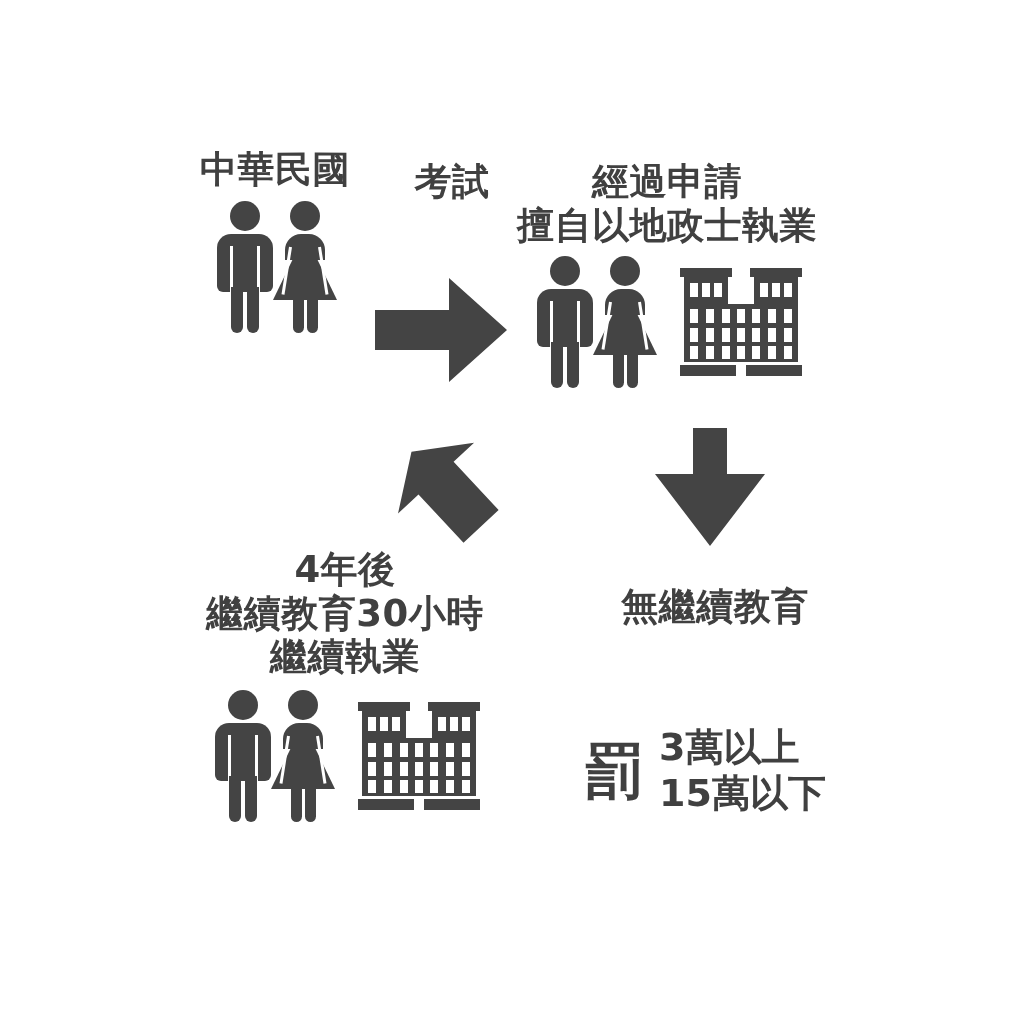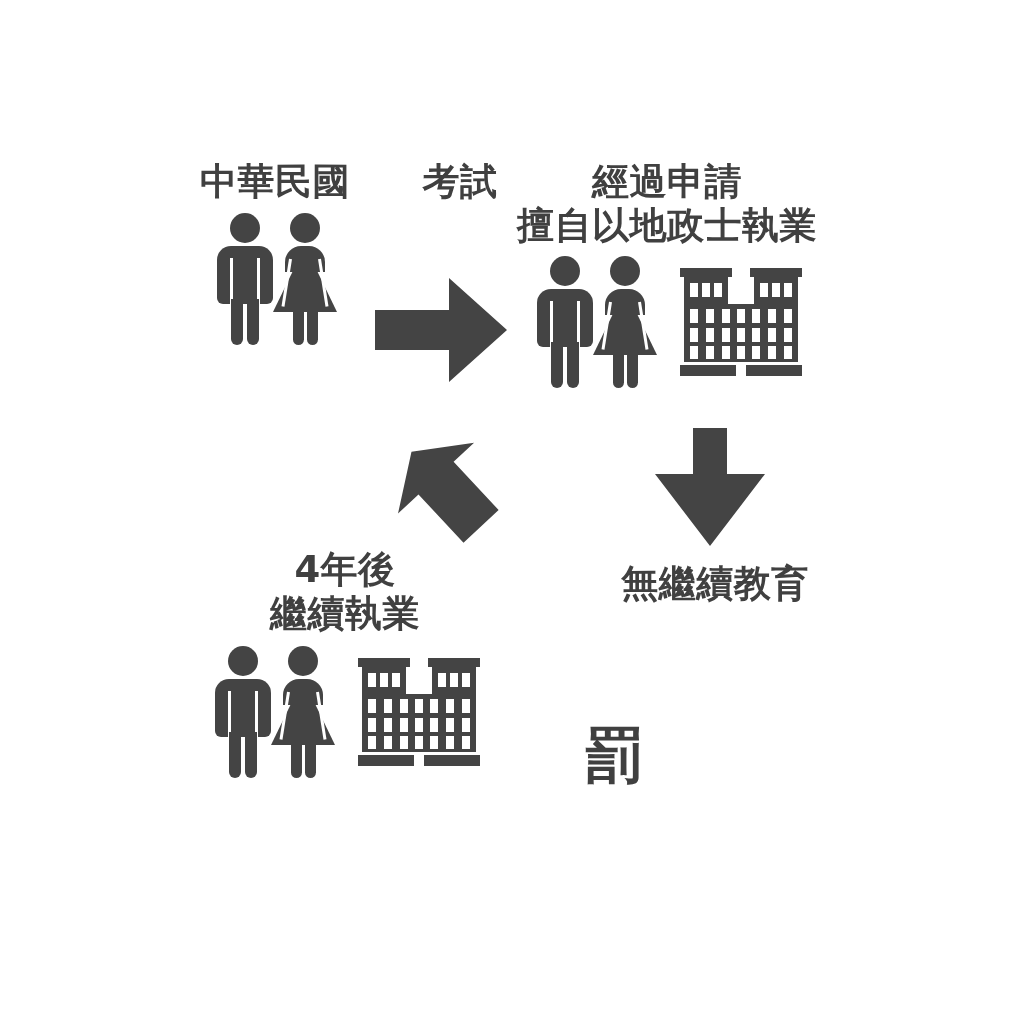--- a/index.html
+++ b/index.html
@@ -116,21 +116,21 @@
     line-height: 1.2;
     white-space: nowrap;
   }
   .penalty-amounts .line { display: block; }
 </style>
 </head>
 <body>
 
 <div class="canvas">
 
-  <div class="node" style="left:185px; top:160px; width:180px;">
+  <div class="node" style="left:185px; top:148px; width:180px;">
     <div class="caption cap-37">
       <span class="line">中華民國</span>
     </div>
     <div class="couple" style="width:125px; height:133px; margin:8px auto 0;">
       <div class="person man" style="left:4px; width:56px; height:132px;">
         <div class="head"></div>
         <div class="torso"></div>
         <div class="armgap-l"></div>
         <div class="armgap-r"></div>
         <div class="leg leg-l"></div>
@@ -141,21 +141,21 @@
         <div class="dress"></div>
         <div class="shoulders"></div>
         <div class="armgap-l"></div>
         <div class="armgap-r"></div>
         <div class="leg leg-l"></div>
         <div class="leg leg-r"></div>
       </div>
     </div>
   </div>
 
-  <div class="node" style="left:400px; top:160px; width:120px;">
+  <div class="node" style="left:392px; top:160px; width:120px;">
     <div class="caption cap-37">
       <span class="line">考試</span>
     </div>
   </div>
   <div class="node arrow" style="left:375px; top:278px;">
     <svg width="132" height="104" viewBox="0 0 132 104">
       <polygon points="0,32 74,32 74,0 132,52 74,104 74,72 0,72" fill="#444444"></polygon>
     </svg>
   </div>
 
@@ -246,20 +246,21 @@
 
   <div class="node arrow" style="left:655px; top:428px;">
     <svg width="110" height="118" viewBox="0 0 110 118">
       <polygon points="38,0 72,0 72,46 110,46 55,118 0,46 38,46" fill="#444444"></polygon>
     </svg>
   </div>
 
   <div class="node" style="left:150px; top:548px; width:390px;">
     <div class="caption cap-37">
       <span class="line">4年後</span>
+      <span class="line">繼續教育30小時</span>
       <span class="line">繼續執業</span>
     </div>
     <div style="display:flex; align-items:flex-end; justify-content:center; gap:22px; margin-top:10px;">
       <div class="couple" style="width:125px; height:133px;">
         <div class="person man" style="left:4px; width:56px; height:132px;">
           <div class="head"></div>
           <div class="torso"></div>
           <div class="armgap-l"></div>
           <div class="armgap-r"></div>
           <div class="leg leg-l"></div>
@@ -309,25 +310,29 @@
           <rect x="42" y="78" width="8" height="13" fill="#ffffff"></rect>
           <rect x="57" y="78" width="8" height="13" fill="#ffffff"></rect>
           <rect x="72" y="78" width="8" height="13" fill="#ffffff"></rect>
           <rect x="88" y="78" width="8" height="13" fill="#ffffff"></rect>
           <rect x="104" y="78" width="8" height="13" fill="#ffffff"></rect>
         </svg>
       </div>
     </div>
   </div>
 
-  <div class="node" style="left:540px; top:562px; width:350px;">
+  <div class="node" style="left:540px; top:585px; width:350px;">
     <div class="caption cap-37">
       <span class="line">無繼續教育</span>
     </div>
   </div>
 
   <div class="node" style="left:585px; top:725px; width:300px;">
     <div class="penalty-row">
       <div class="penalty-glyph">罰</div>
+      <div class="penalty-amounts">
+        <span class="line">3萬以上</span>
+        <span class="line">15萬以下</span>
+      </div>
     </div>
   </div>
 
 </div>
 
 </body></html>

